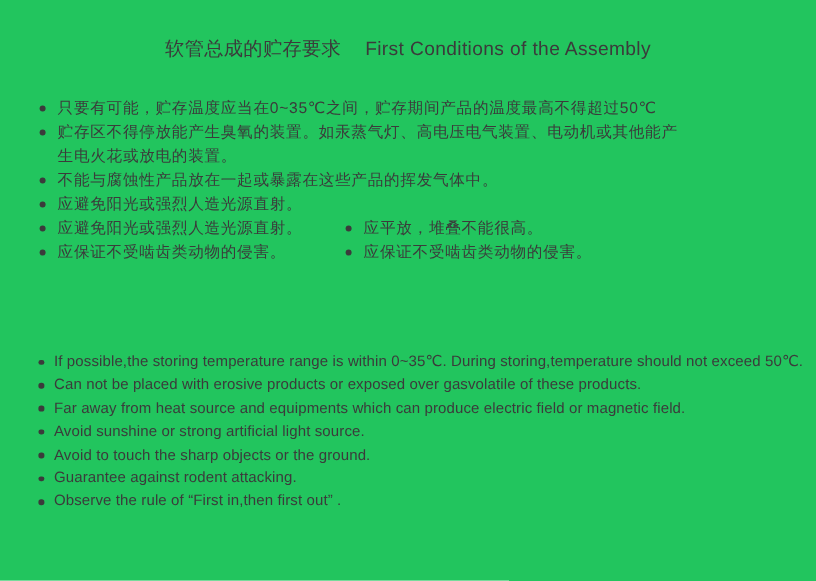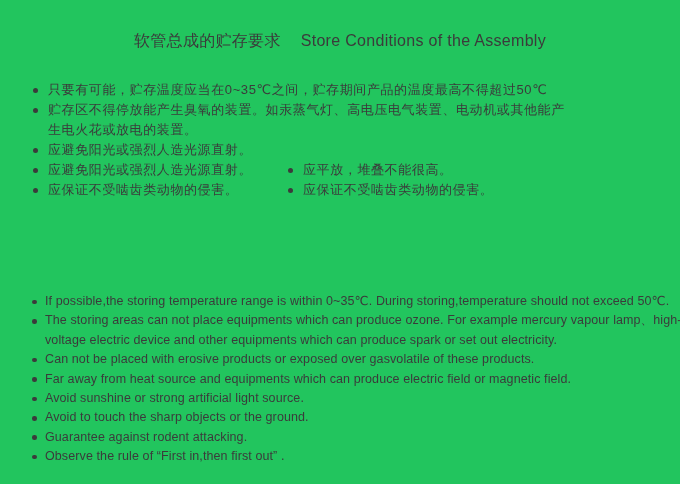--- a/index.html
+++ b/index.html
@@ -66,35 +66,41 @@
   .cols { display: flex; }
   .cols .cell-left { flex: 0 0 255px; }
   .cols .cell-right { flex: 1; }
 </style>
 </head>
 <body>
 
 <div class="page">
   <h1 class="title">
     <span>软管总成的贮存要求</span>
-    <span>Store Conditions of the Assembly</span>
+    <span>First Conditions of the Assembly</span>
   </h1>
 
   <div class="section cn-sec" id="cn-list">
       <div class="b-row">
         <span class="dot"></span>
         <div class="txt">
           <div>只要有可能，贮存温度应当在0~35℃之间，贮存期间产品的温度最高不得超过50℃</div>
         </div>
       </div>
       <div class="b-row">
         <span class="dot"></span>
         <div class="txt">
           <div>贮存区不得停放能产生臭氧的装置。如汞蒸气灯、高电压电气装置、电动机或其他能产</div>
           <div>生电火花或放电的装置。</div>
+        </div>
+      </div>
+      <div class="b-row">
+        <span class="dot"></span>
+        <div class="txt">
+          <div>不能与腐蚀性产品放在一起或暴露在这些产品的挥发气体中。</div>
         </div>
       </div>
       <div class="cols">
         <div class="b-row cell-right">
           <span class="dot"></span>
           <div class="txt">
             <div>应避免阳光或强烈人造光源直射。</div>
           </div>
         </div>
       </div>
@@ -131,27 +137,20 @@
   <div class="section en-sec" id="en-list">
       <div class="b-row">
         <span class="dot"></span>
         <div class="txt">
           <div>If possible,the storing temperature range is within 0~35℃. During storing,temperature should not exceed 50℃.</div>
         </div>
       </div>
       <div class="b-row">
         <span class="dot"></span>
         <div class="txt">
-          <div>The storing areas can not place equipments which can produce ozone. For example mercury vapour lamp、high-</div>
-          <div>voltage electric device and other equipments which can produce spark or set out electricity.</div>
-        </div>
-      </div>
-      <div class="b-row">
-        <span class="dot"></span>
-        <div class="txt">
           <div>Can not be placed with erosive products or exposed over gasvolatile of these products.</div>
         </div>
       </div>
       <div class="b-row">
         <span class="dot"></span>
         <div class="txt">
           <div>Far away from heat source and equipments which can produce electric field or magnetic field.</div>
         </div>
       </div>
       <div class="b-row">

